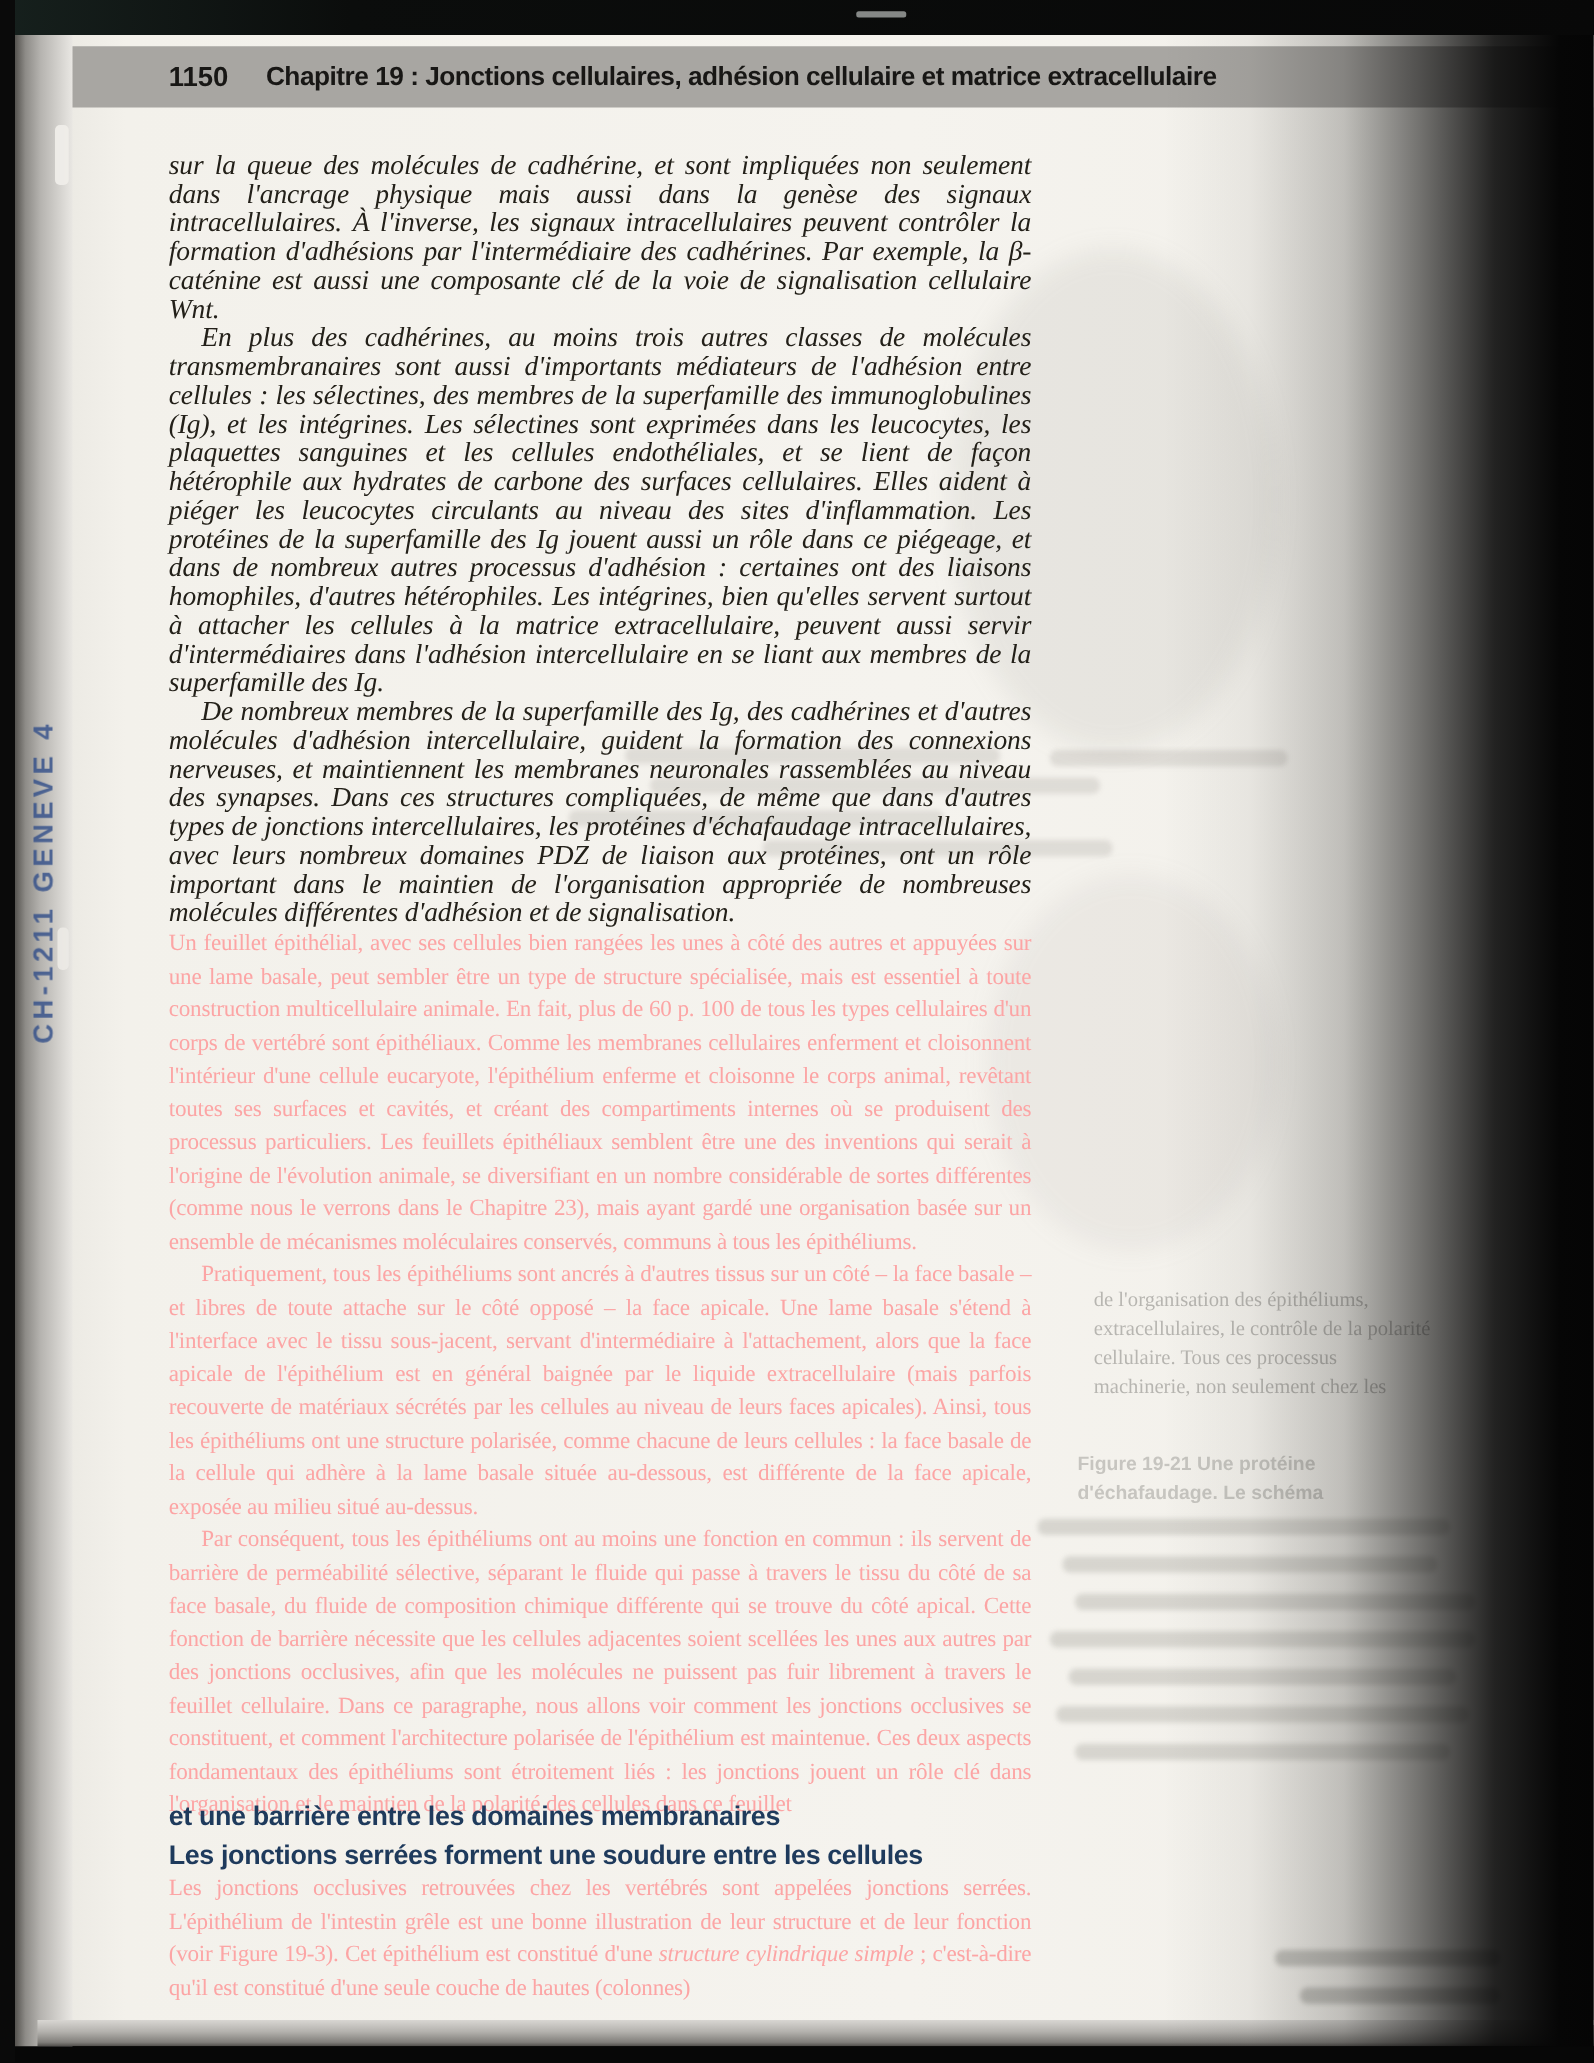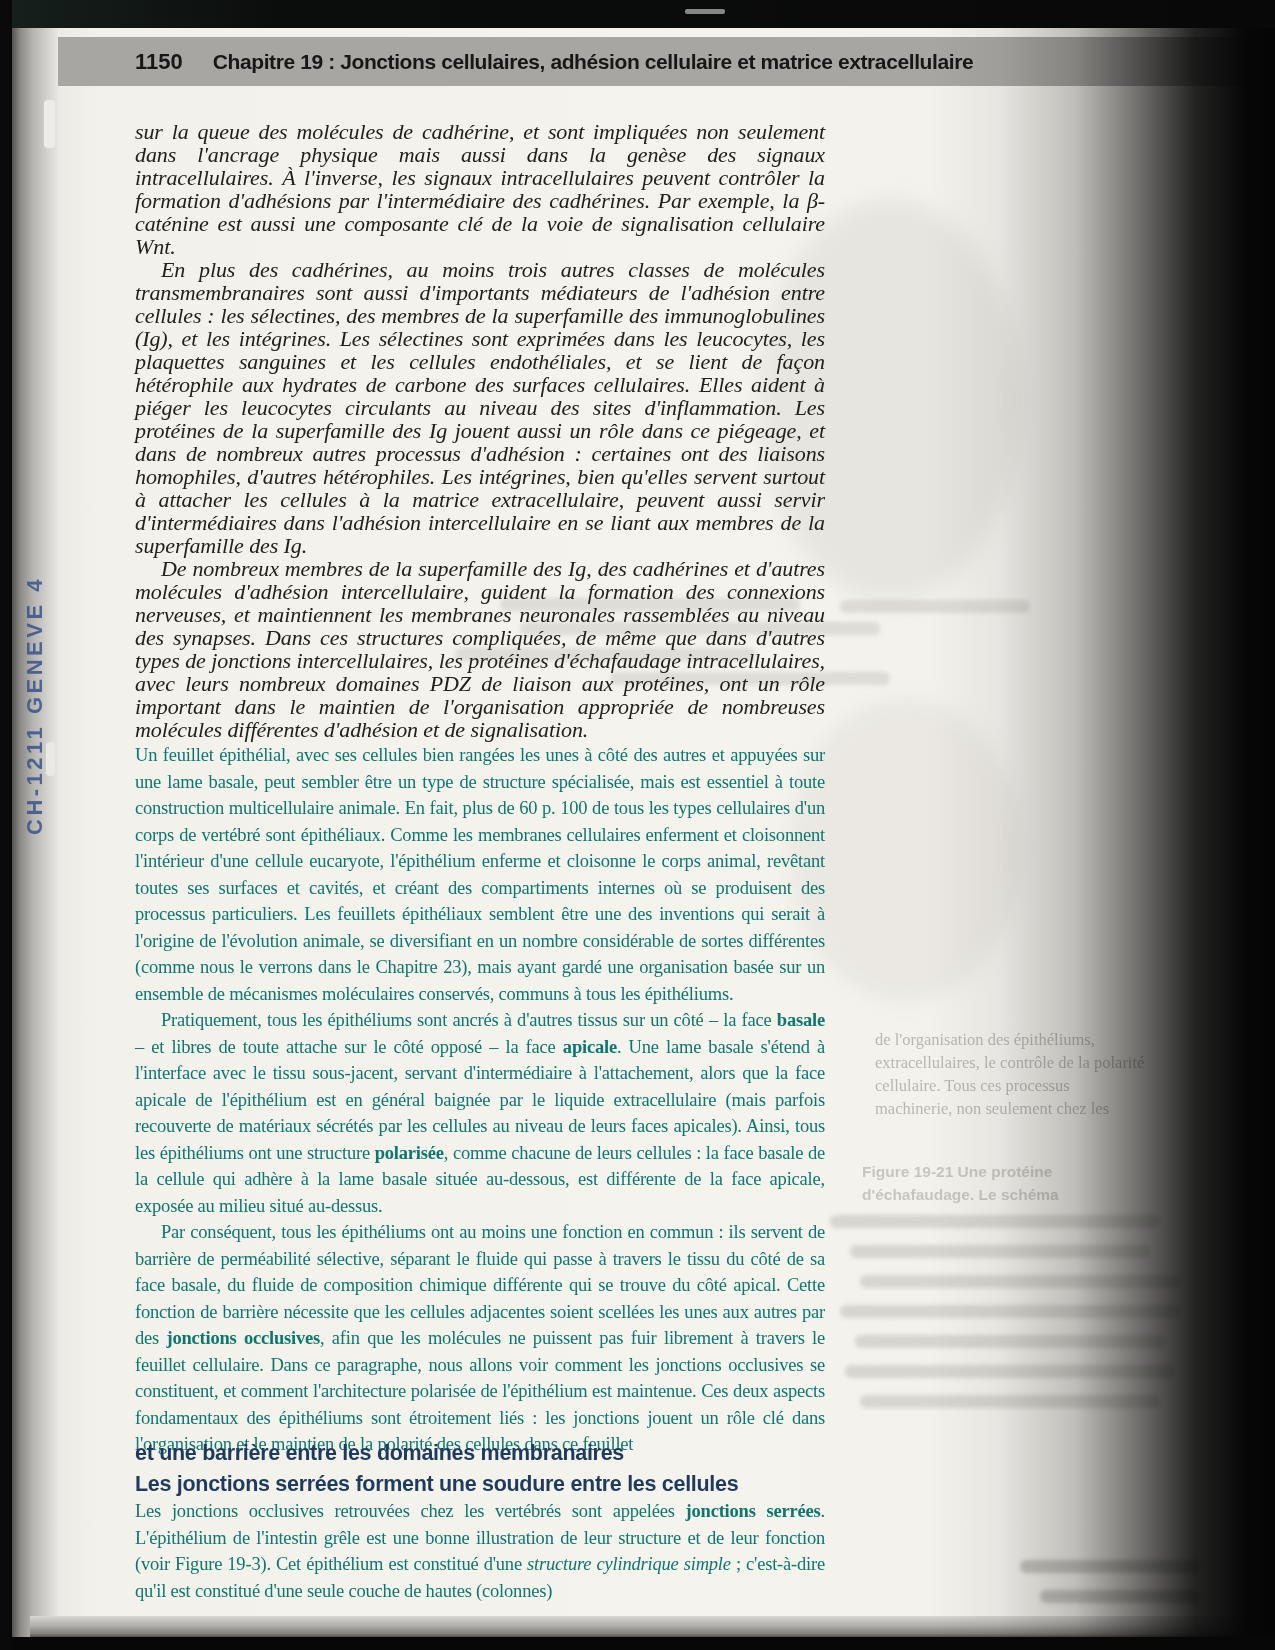--- a/index.html
+++ b/index.html
@@ -35,27 +35,27 @@
   .chapter-title{margin-left:30px;font-size:21px;font-weight:bold;letter-spacing:-0.4px;white-space:nowrap;}
 
   
   .stamp{position:absolute;left:22px;top:835px;width:280px;height:24px;
     transform-origin:0 0;transform:rotate(-90deg);
     font-family:"Liberation Sans","DejaVu Sans",sans-serif;
     font-size:22px;font-weight:bold;letter-spacing:3.5px;color:#34508a;
     opacity:.82;filter:blur(.4px);white-space:nowrap;z-index:3;}
 
   
-  .textblock{position:absolute;left:135px;width:690px;color:#0f766e;text-align:justify;z-index:3;}
+  .textblock{position:absolute;left:135px;width:690px;color:#fca5a5;text-align:justify;z-index:3;}
   .textblock p{margin:0;}
   .textblock p.indent{text-indent:26px;}
   .intro{top:120px;font-style:italic;font-size:22px;line-height:23px;letter-spacing:-0.1px;color:#232019;}
   .body1{top:742px;font-size:18.5px;line-height:26.5px;letter-spacing:-0.2px;}
   .body2{top:1498px;font-size:18.5px;line-height:26.5px;letter-spacing:-0.2px;}
-  .seg-b{font-weight:bold;}
+  .seg-b{font-weight:normal;}
   .seg-i{font-style:italic;}
 
   .section-heading{position:absolute;left:135px;top:650px;z-index:3;
     font-family:"Liberation Sans","DejaVu Sans",sans-serif;
     font-size:26px;line-height:39px;font-weight:bold;letter-spacing:-0.3px;color:#1e3a5c;}
   .subsection-heading{position:absolute;left:135px;top:1438px;z-index:3;
     font-family:"Liberation Sans","DejaVu Sans",sans-serif;
     font-size:21.5px;line-height:31px;font-weight:bold;letter-spacing:-0.3px;color:#1e3a5c;}
 
   

